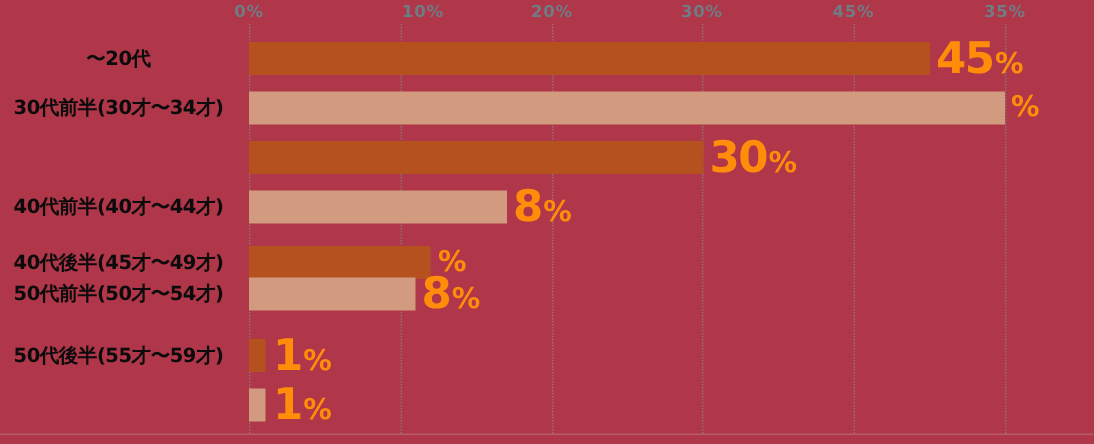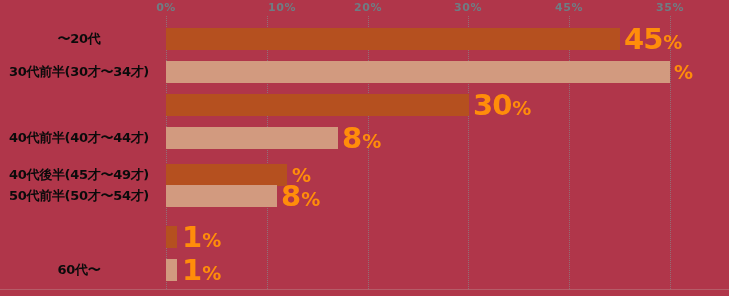--- a/index.html
+++ b/index.html
@@ -124,29 +124,29 @@
   <div class="row" style="top:179px">
     <div class="cat-label">50代前半(50才〜54才)</div>
     <div class="bar" style="left:166px;width:111px;background:#d29a7f"></div>
     <div class="val" style="left:281px">
       <span class="num">8</span>
         <span class="pct">%</span>
     </div>
   </div>
 
   <div class="row" style="top:220px">
+    <div class="cat-label">50代後半(55才〜59才)</div>
     <div class="bar" style="left:166px;width:11px;background:#b5501f"></div>
     <div class="val" style="left:182px">
       <span class="num">1</span>
         <span class="pct">%</span>
     </div>
   </div>
 
   <div class="row" style="top:253px">
-    <div class="cat-label">60代〜</div>
     <div class="bar" style="left:166px;width:11px;background:#d29a7f"></div>
     <div class="val" style="left:182px">
       <span class="num">1</span>
         <span class="pct">%</span>
     </div>
   </div>
 
 </div>
 
 </body></html>

